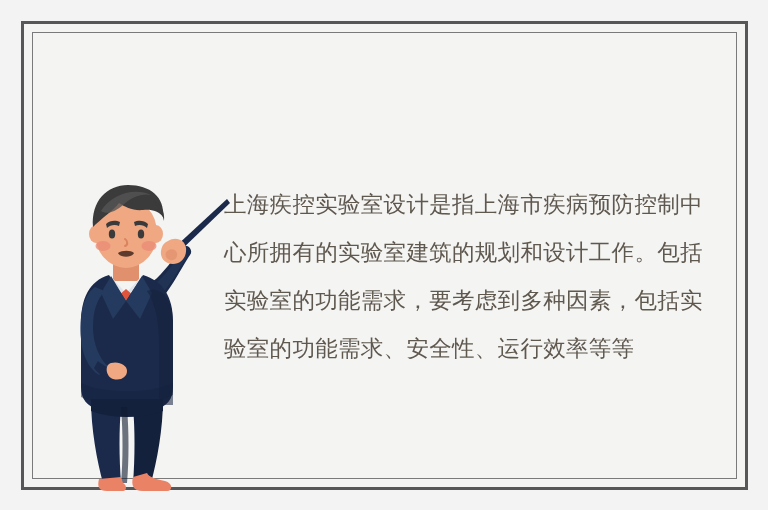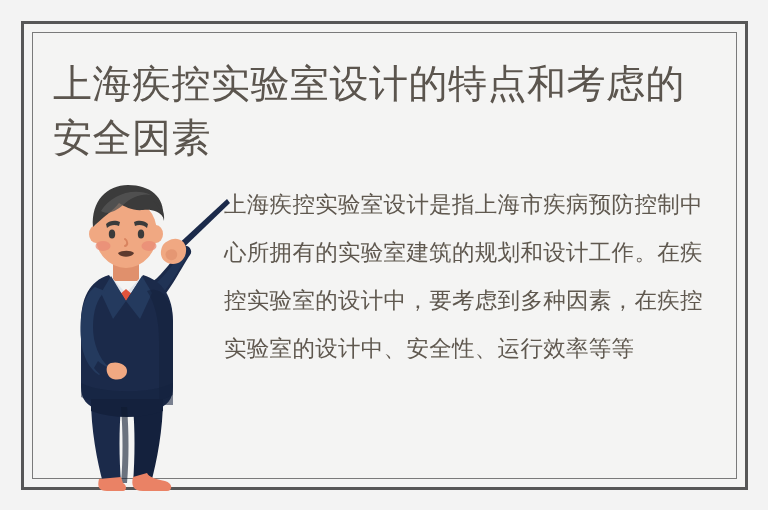--- a/index.html
+++ b/index.html
@@ -84,21 +84,20 @@
     width: 175px;
     height: 322px;
   }
 </style>
 </head>
 <body>
 
 <div class="card-outer">
   <div class="card-inner">
 
-    <div class="title">上海疾控实验室设计的特点和考虑的安全因素</div>
 
     <div class="content-row">
 
       <div class="illustration">
         <svg viewBox="0 0 175 322" xmlns="http://www.w3.org/2000/svg">
 
           <path d="M119 77 L172 28 L175 32 L123 82 Z" fill="#1b2a4a"></path>
 
           <path d="M93 113 C104 110 122 82 128 76 C132 72 139 79 135 84
                    C128 94 114 122 104 130 Z" fill="#1b2a4a"></path>
@@ -172,17 +171,17 @@
           <path d="M36 228 L108 228 L108 240 C86 248 58 248 36 240 Z" fill="#14213d"></path>
           <path d="M66 236 C68 262 68 288 66 312 L72 312 C74 288 74 262 72 236 Z" fill="#0f1a30" opacity="0.6"></path>
 
           <path d="M44 308 C42 316 44 320 52 320 L68 320 C72 320 72 314 68 312
                    L66 306 Z" fill="#ea8265"></path>
           <path d="M78 306 C76 314 78 320 88 320 L112 320 C118 320 118 312 110 310
                    C100 308 94 306 92 302 Z" fill="#ea8265"></path>
         </svg>
       </div>
 
-      <div class="paragraph">上海疾控实验室设计是指上海市疾病预防控制中心所拥有的实验室建筑的规划和设计工作。在疾控实验室的设计中，要考虑到多种因素，在疾控实验室的设计中、安全性、运行效率等等</div>
+      <div class="paragraph">上海疾控实验室设计是指上海市疾病预防控制中心所拥有的实验室建筑的规划和设计工作。包括实验室的功能需求，要考虑到多种因素，包括实验室的功能需求、安全性、运行效率等等</div>
 
     </div>
   </div>
 </div>
 
 </body></html>

